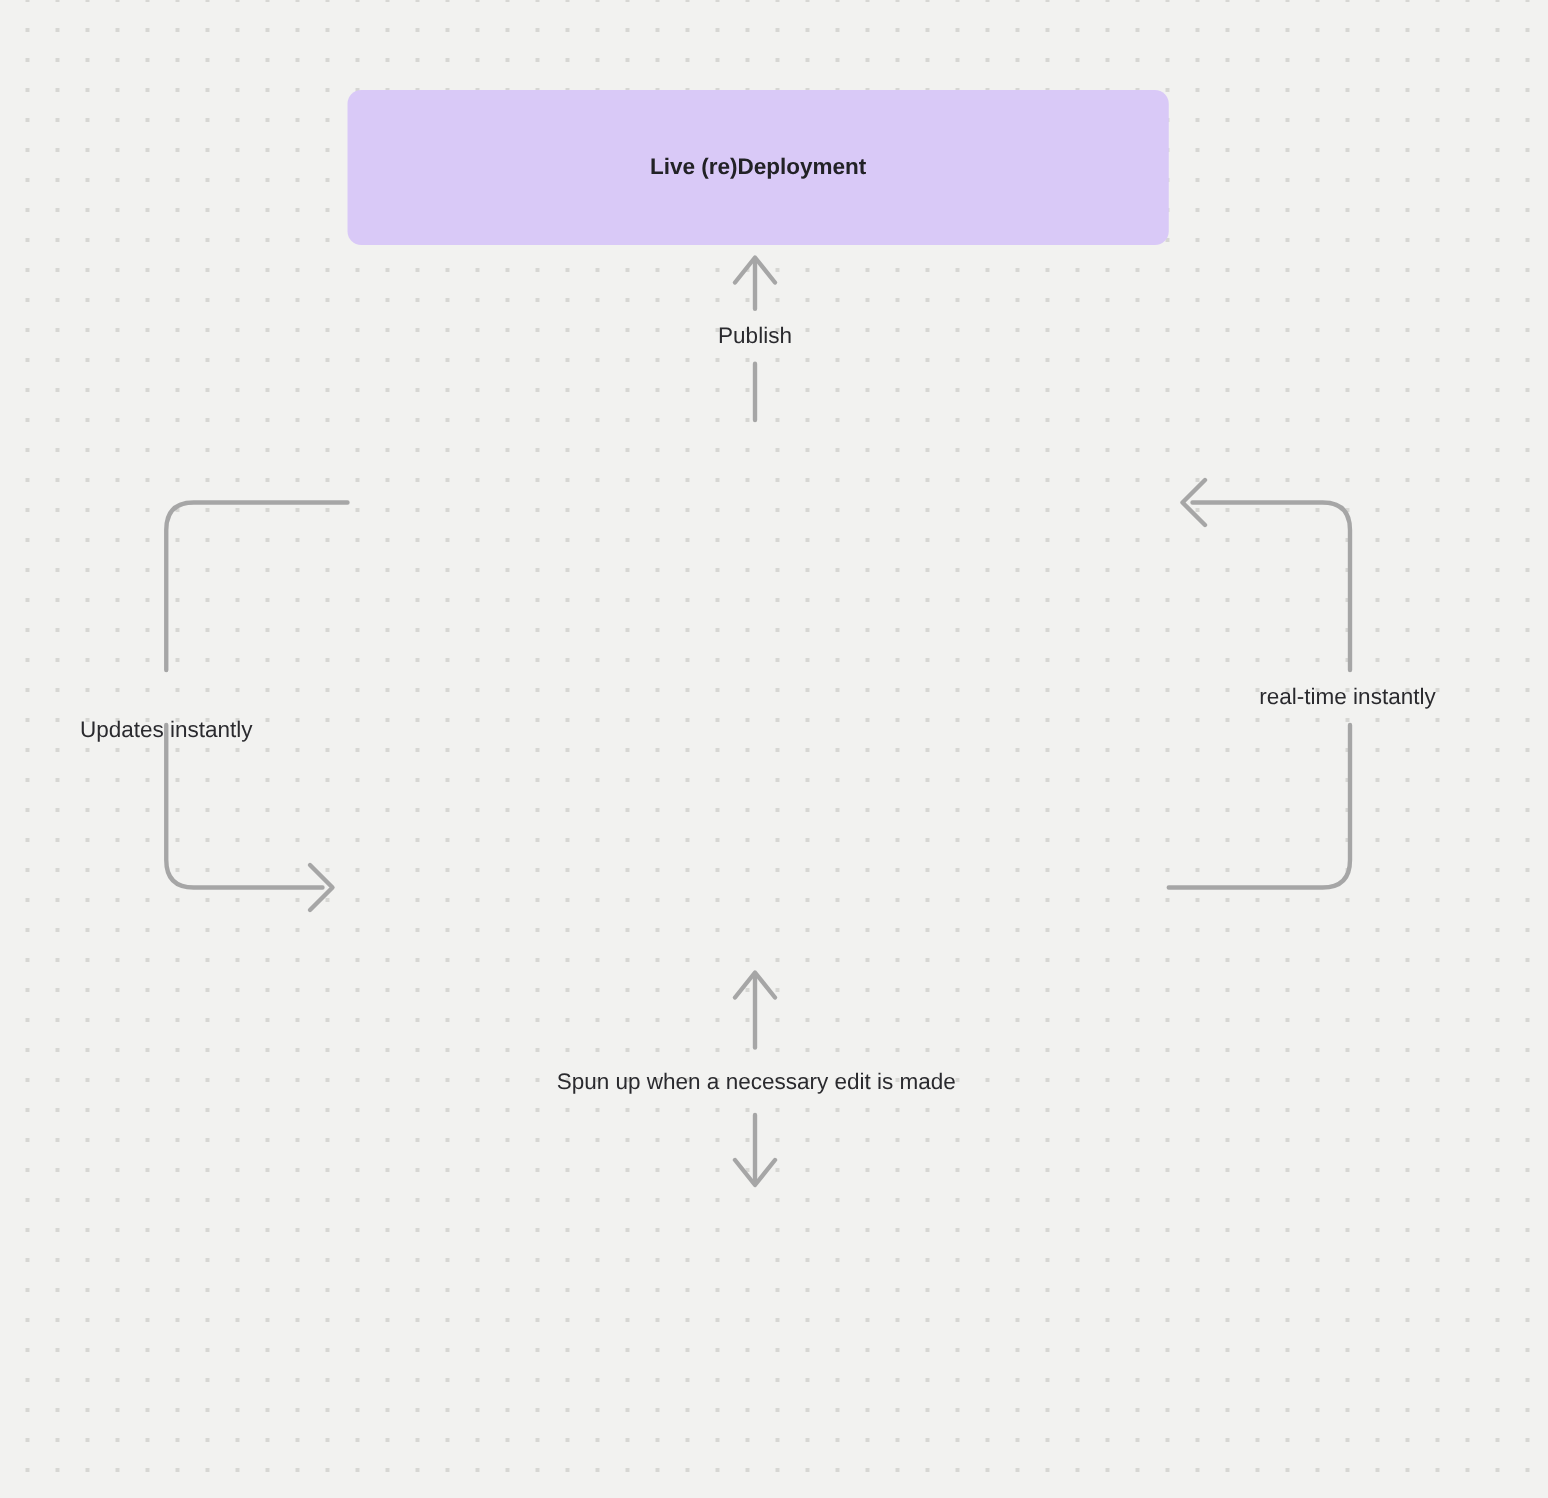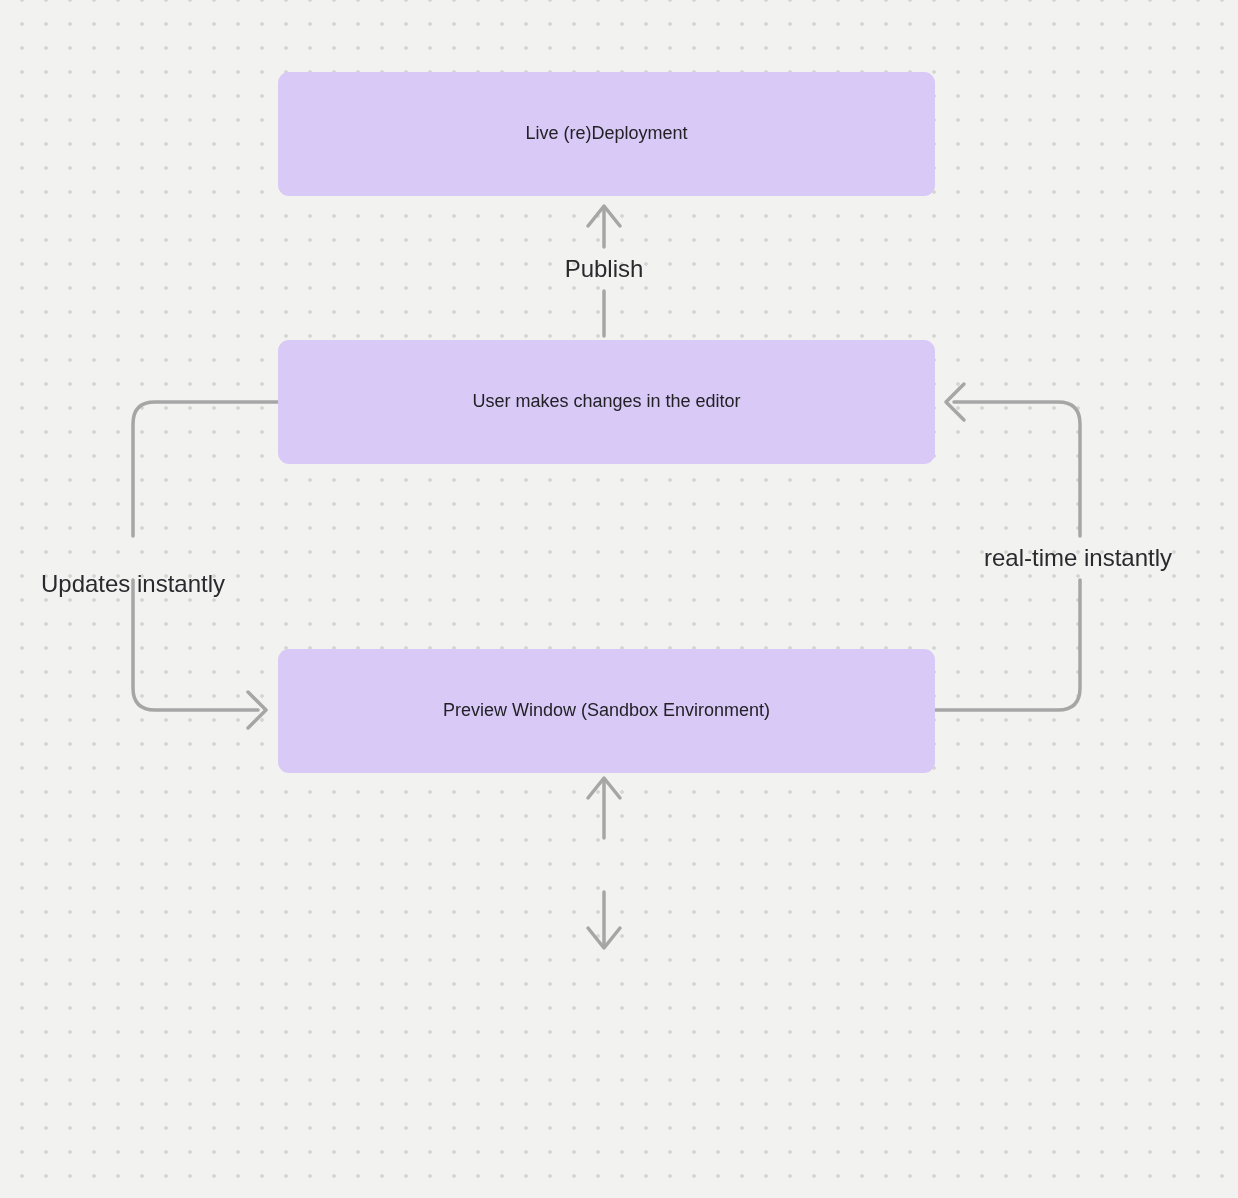--- a/index.html
+++ b/index.html
@@ -37,26 +37,27 @@
     height: 124px;
     background: var(--node);
     border-radius: 11px;
     display: flex;
     align-items: center;
     justify-content: center;
     text-align: center;
     color: var(--text);
     font-size: 18px;
     line-height: 1.3;
+    font-weight: bold;
   }
   .edge-label {
     position: absolute;
     transform: translate(-50%, -50%);
     white-space: nowrap;
-    font-size: 24px;
+    font-size: 18px;
     color: #2a2a2e;
     text-align: center;
   }
 </style>
 </head>
 <body>
 
 <div class="canvas">
 
   <svg class="edges-layer" width="1238" height="1198" viewBox="0 0 1238 1198" aria-hidden="true">
@@ -84,29 +85,24 @@
       <path d="M 588 798 L 604 778 L 620 798"></path>
       <path d="M 604 892 L 604 945"></path>
       <path d="M 588 928 L 604 948 L 620 928"></path>
     </g>
   </svg>
 
   <div class="node" style="top:72px">
     <span>Live (re)Deployment</span>
   </div>
 
-  <div class="node" style="top:340px">
-    <span>User makes changes in the editor</span>
-  </div>
 
-  <div class="node" style="top:649px">
-    <span>Preview Window (Sandbox Environment)</span>
-  </div>
 
 
   <div class="edge-label" style="left:604px; top:269px">Publish</div>
 
   <div class="edge-label" style="left:133px; top:584px">Updates instantly</div>
 
   <div class="edge-label" style="left:1078px; top:558px">real-time instantly</div>
 
+  <div class="edge-label" style="left:605px; top:866px">Spun up when a necessary edit is made</div>
 
 </div>
 
 </body></html>

